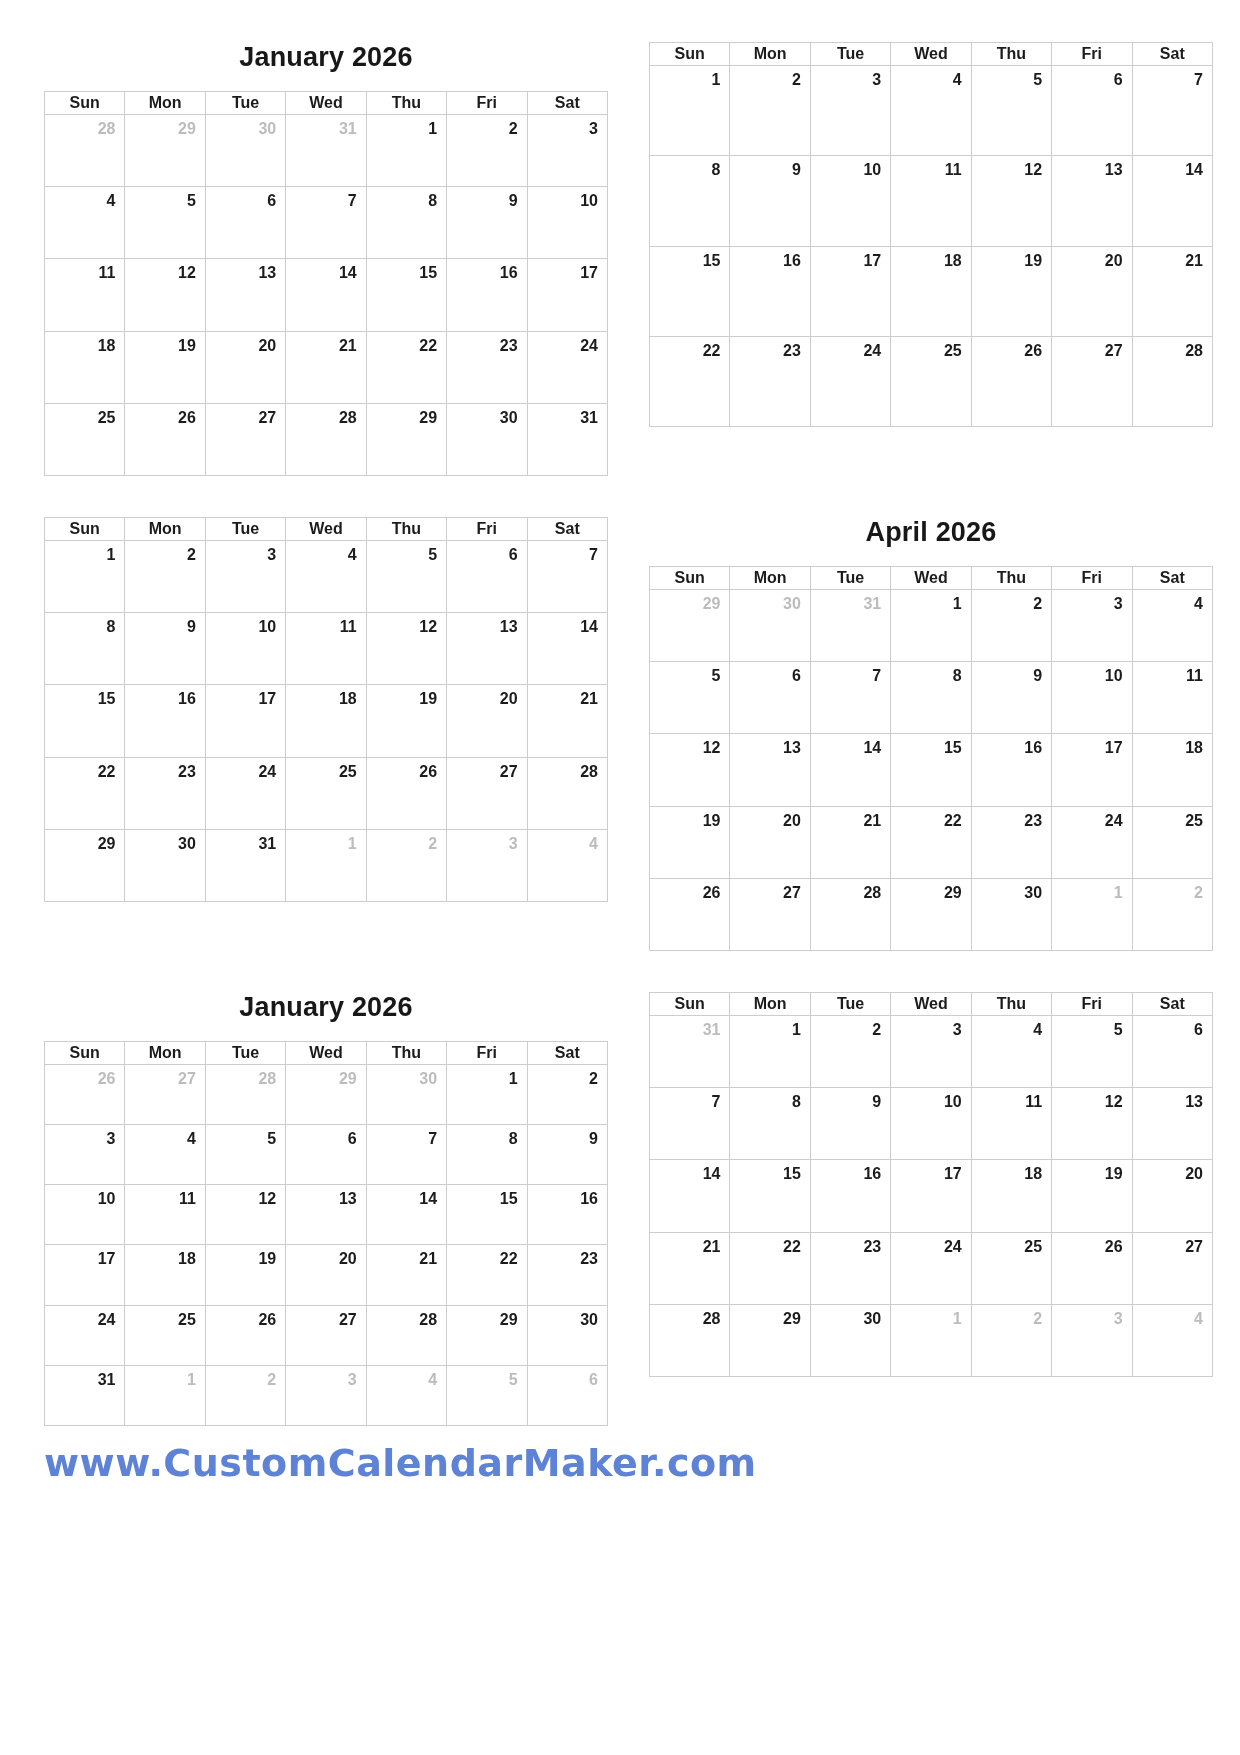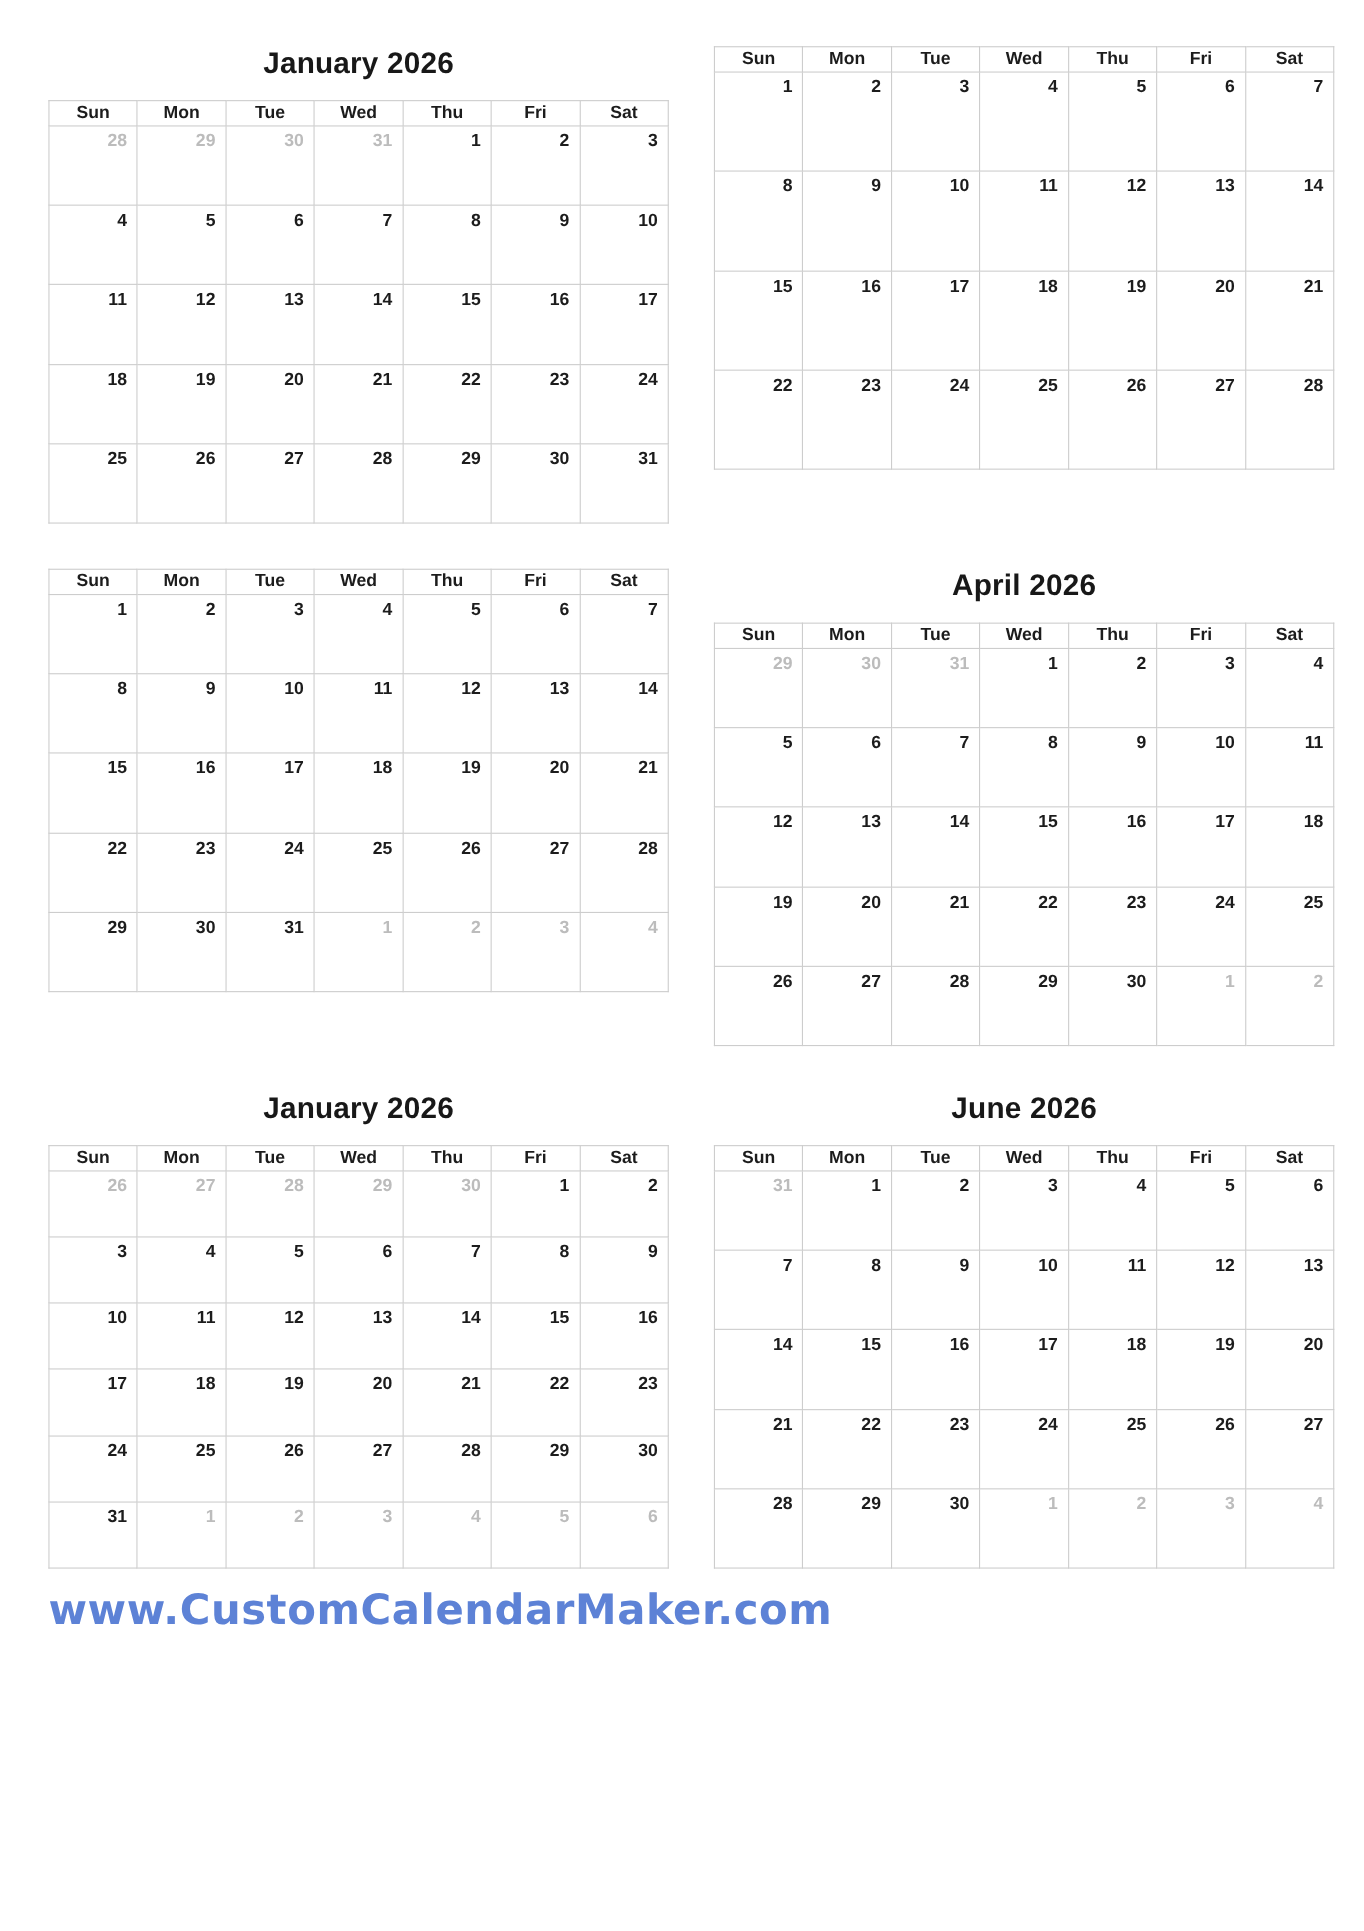--- a/index.html
+++ b/index.html
@@ -387,21 +387,20 @@
               <td class="outside">3</td>
               <td class="outside">4</td>
               <td class="outside">5</td>
               <td class="outside">6</td>
             </tr>
           </tbody>
         </table>
     </div>
 
     <div class="month">
-      <h2 class="month-title">June 2026</h2>
       <table class="calendar">
           <thead>
             <tr>
               <th>Sun</th>
               <th>Mon</th>
               <th>Tue</th>
               <th>Wed</th>
               <th>Thu</th>
               <th>Fri</th>
               <th>Sat</th>

